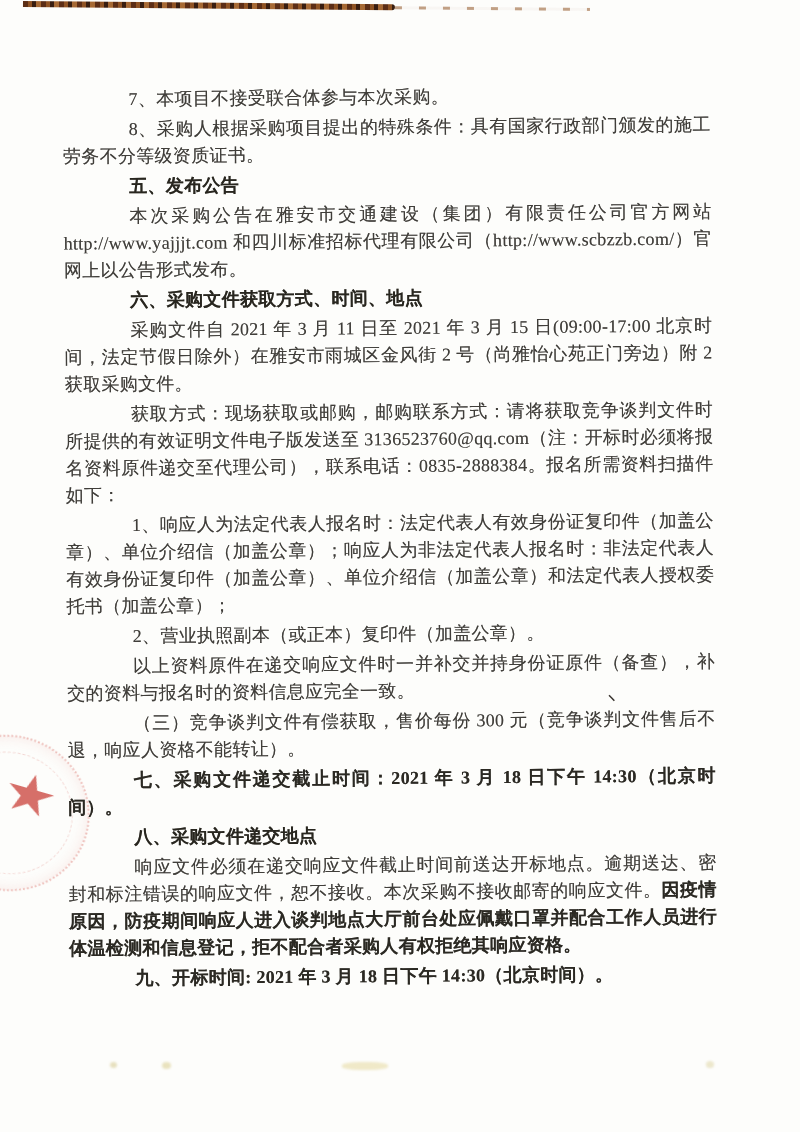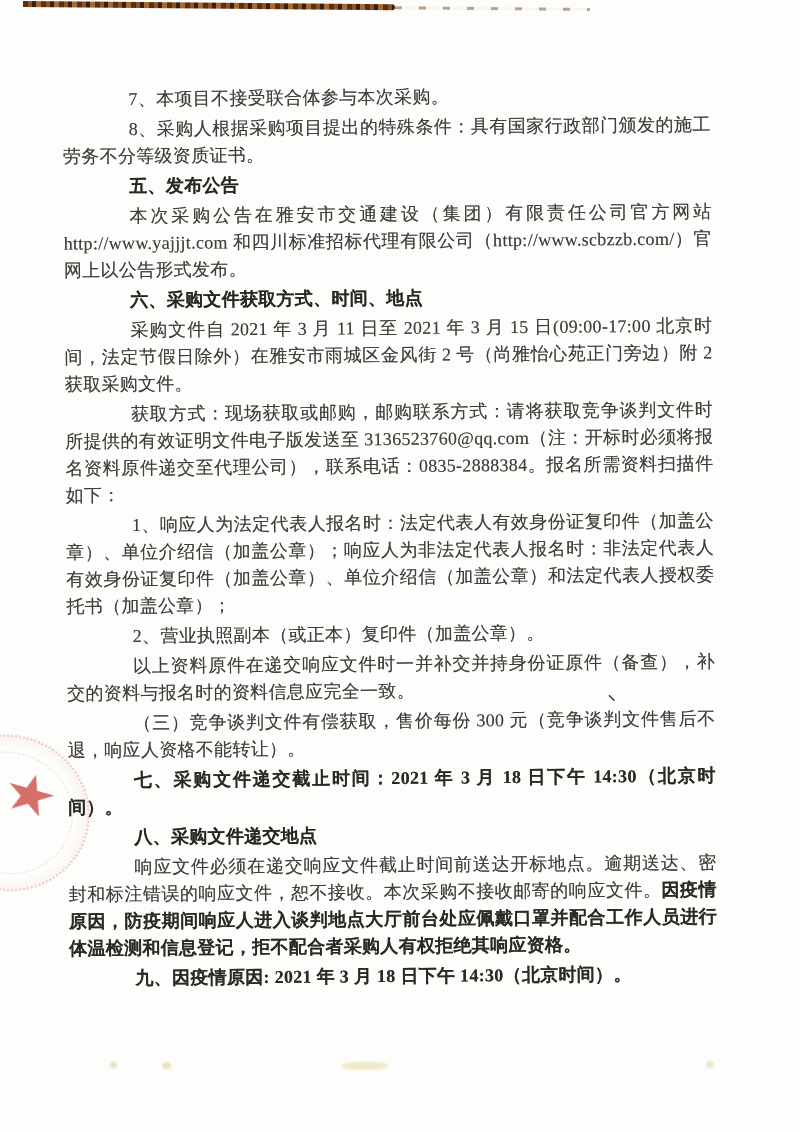--- a/index.html
+++ b/index.html
@@ -119,16 +119,16 @@
     <p class="heading">六、采购文件获取方式、时间、地点</p>
     <p>采购文件自 2021 年 3 月 11 日至 2021 年 3 月 15 日(09:00-17:00 北京时间，法定节假日除外）在雅安市雨城区金风街 2 号（尚雅怡心苑正门旁边）附 2 获取采购文件。</p>
     <p>获取方式：现场获取或邮购，邮购联系方式：请将获取竞争谈判文件时所提供的有效证明文件电子版发送至 3136523760@qq.com（注：开标时必须将报名资料原件递交至代理公司），联系电话：0835-2888384。报名所需资料扫描件如下：</p>
     <p>1、响应人为法定代表人报名时：法定代表人有效身份证复印件（加盖公章）、单位介绍信（加盖公章）；响应人为非法定代表人报名时：非法定代表人有效身份证复印件（加盖公章）、单位介绍信（加盖公章）和法定代表人授权委托书（加盖公章）；</p>
     <p>2、营业执照副本（或正本）复印件（加盖公章）。</p>
     <p>以上资料原件在递交响应文件时一并补交并持身份证原件（备查），补交的资料与报名时的资料信息应完全一致。</p>
     <p>（三）竞争谈判文件有偿获取，售价每份 300 元（竞争谈判文件售后不退，响应人资格不能转让）。</p>
     <p><span class="bold">七、采购文件递交截止时间：</span><span class="bold">2021 年 3 月 18 日下午 14:30（北京时间）。</span></p>
     <p class="heading">八、采购文件递交地点</p>
     <p><span>响应文件必须在递交响应文件截止时间前送达开标地点。逾期送达、密封和标注错误的响应文件，恕不接收。本次采购不接收邮寄的响应文件。</span><span class="bold">因疫情原因，防疫期间响应人进入谈判地点大厅前台处应佩戴口罩并配合工作人员进行体温检测和信息登记，拒不配合者采购人有权拒绝其响应资格。</span></p>
-    <p><span class="bold">九、因疫情原因:</span><span class="bold"> 2021 年 3 月 18 日下午 14:30（北京时间）。</span></p>
+    <p><span class="bold">九、开标时间:</span><span class="bold"> 2021 年 3 月 18 日下午 14:30（北京时间）。</span></p>
   </div>
 
 </div>
 
 </body></html>

